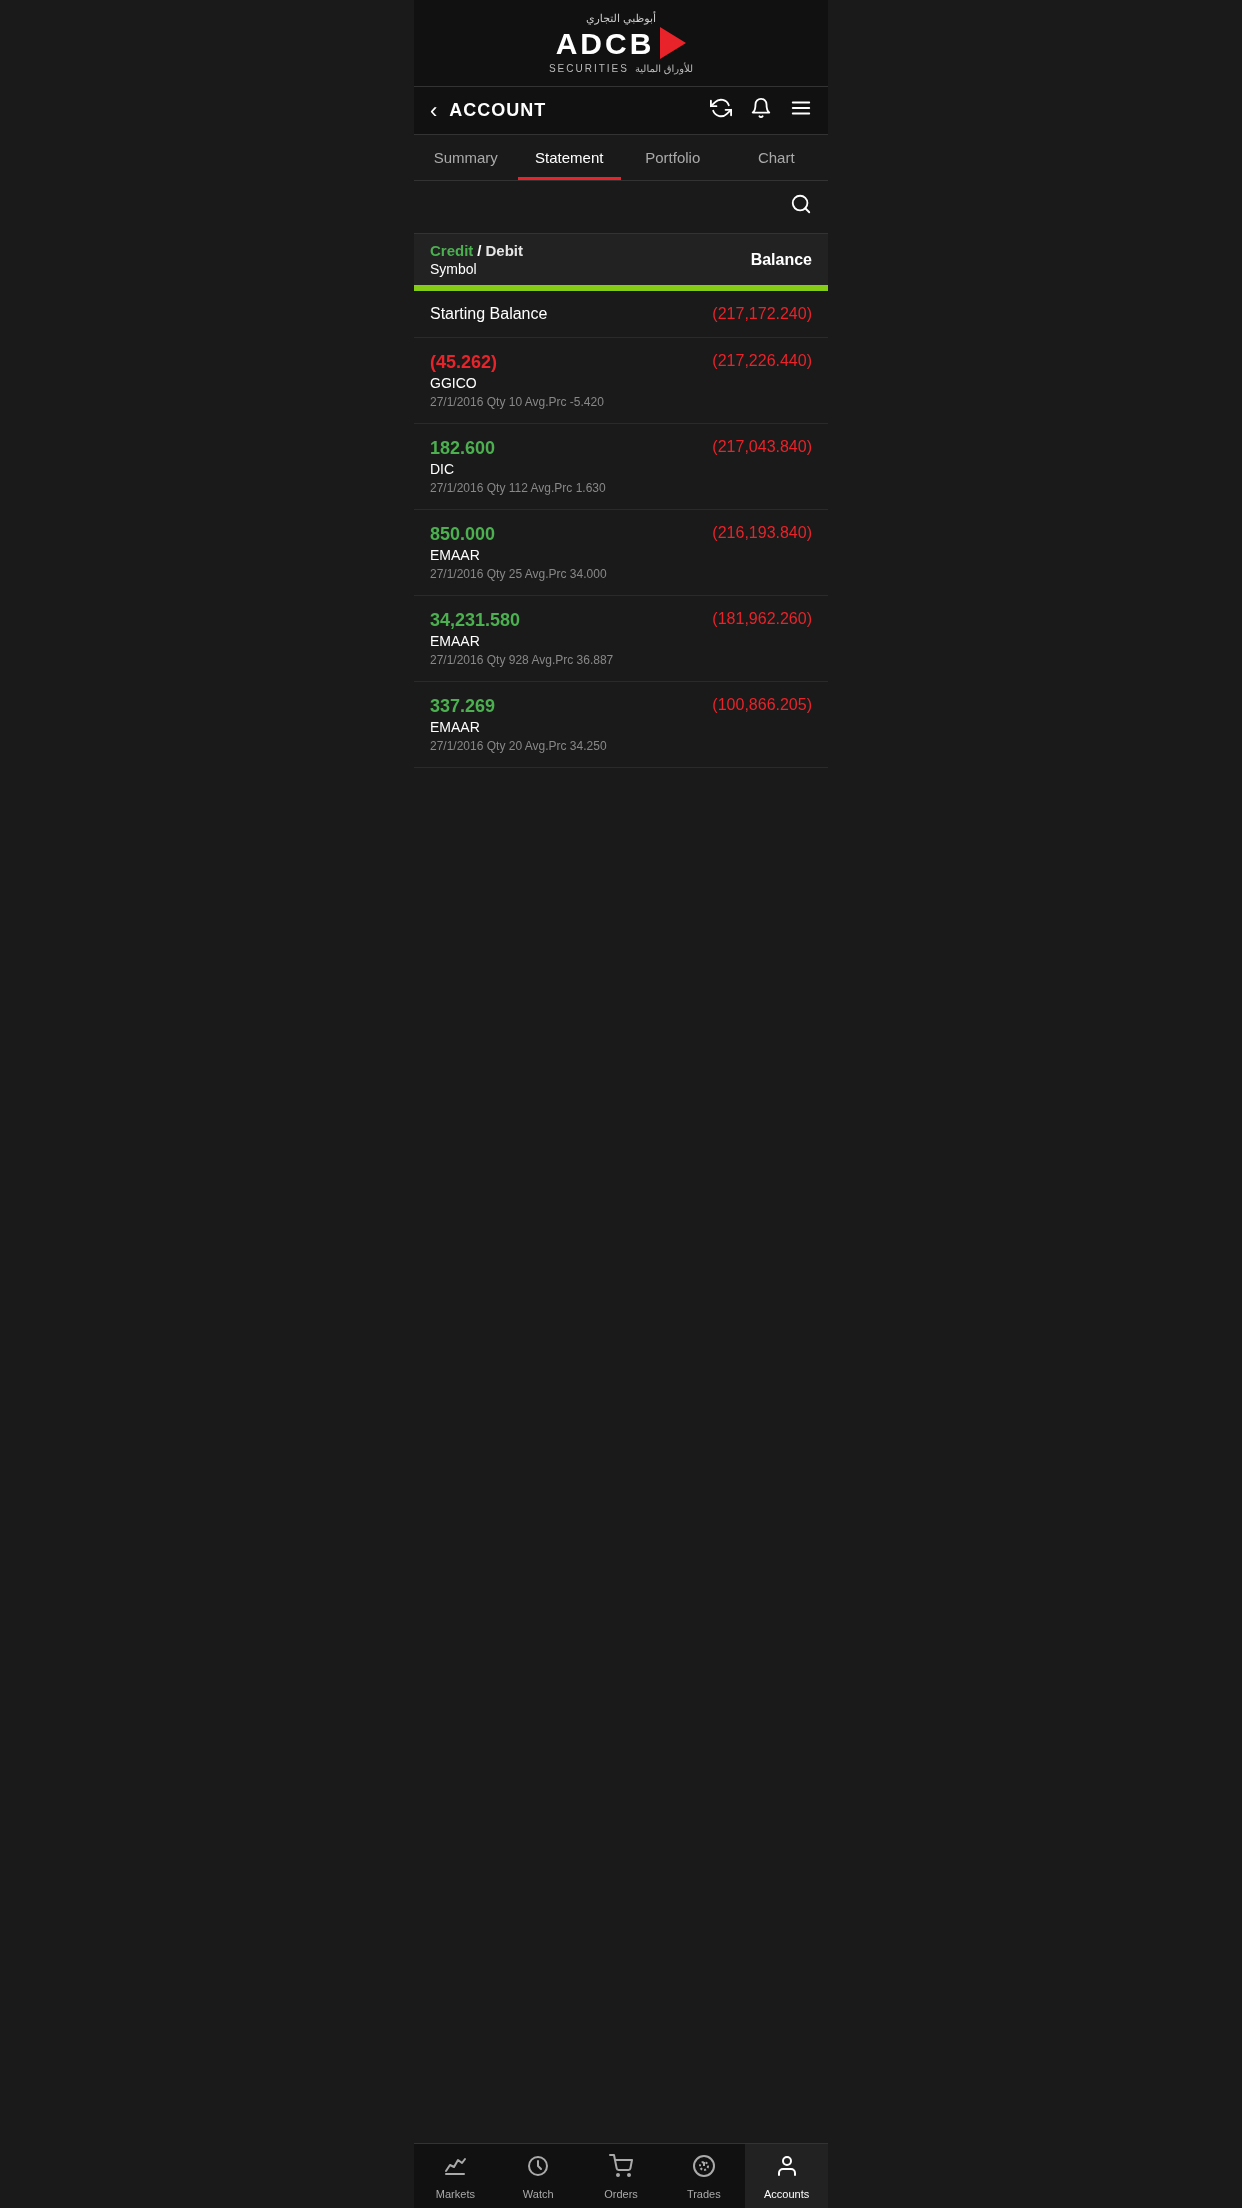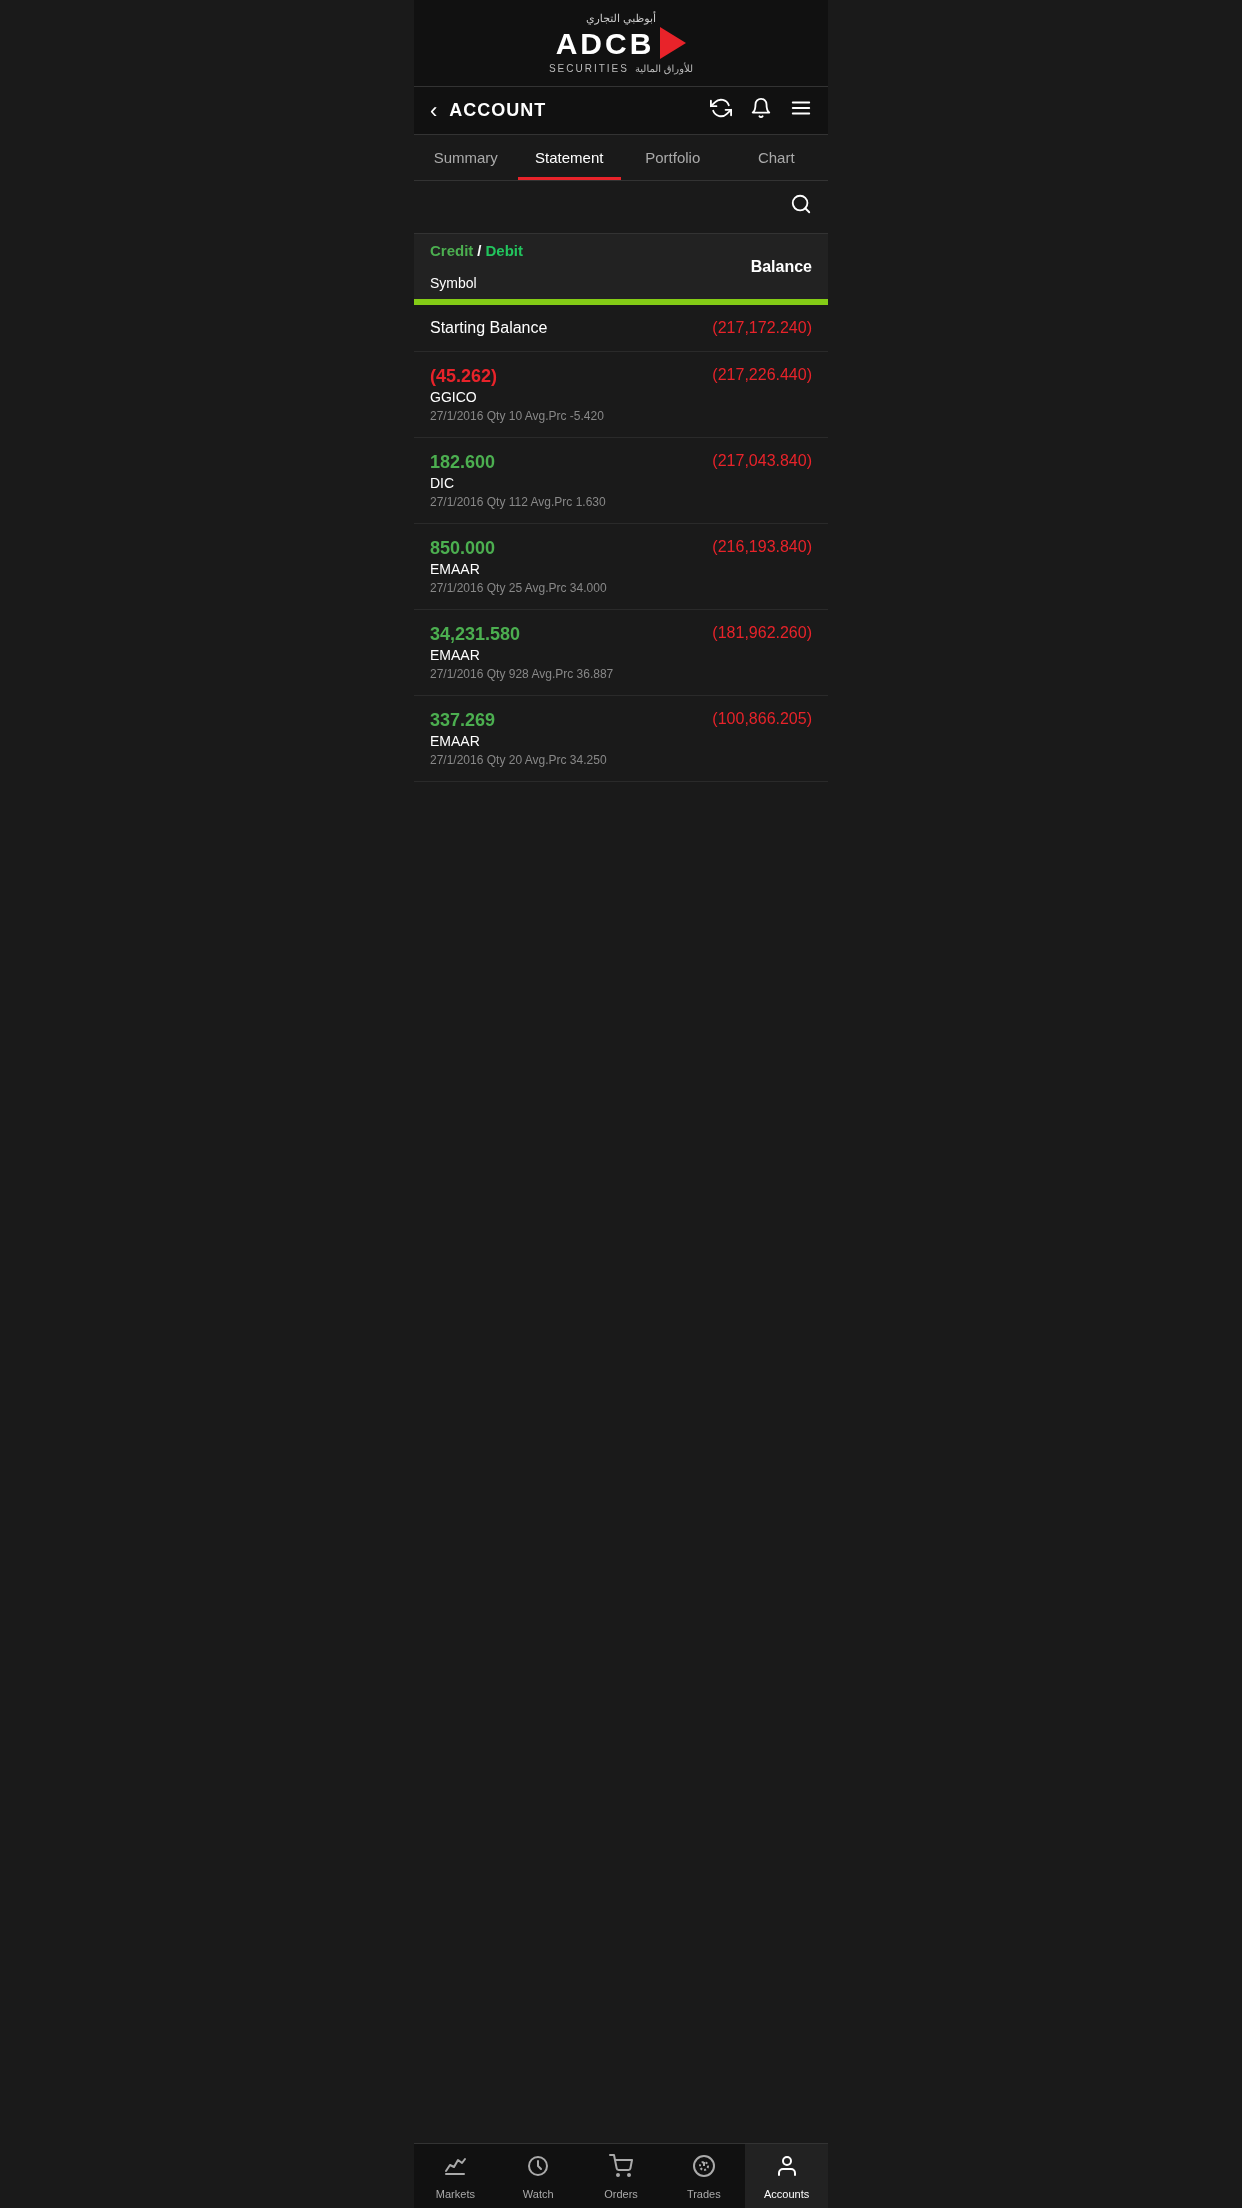--- a/index.html
+++ b/index.html
@@ -113,26 +113,26 @@
       flex-direction: column;
     }
     .credit-debit-row {
       display: flex;
       align-items: center;
       gap: 4px;
       font-size: 15px;
       font-weight: 600;
     }
     .credit-label { color: #4CAF50; }
-    .debit-label { color: #22c55e; }
+    .debit-label { color: #e5e5e5; }
     .slash-label { color: #fff; }
     .symbol-label {
       font-size: 14px;
       color: #fff;
-      margin-top: 16px;
+      margin-top: 2px;
     }
     .balance-label {
       font-size: 16px;
       font-weight: 600;
       color: #fff;
     }
 
     
     .statement-list {
       background: #1a1a1a;

